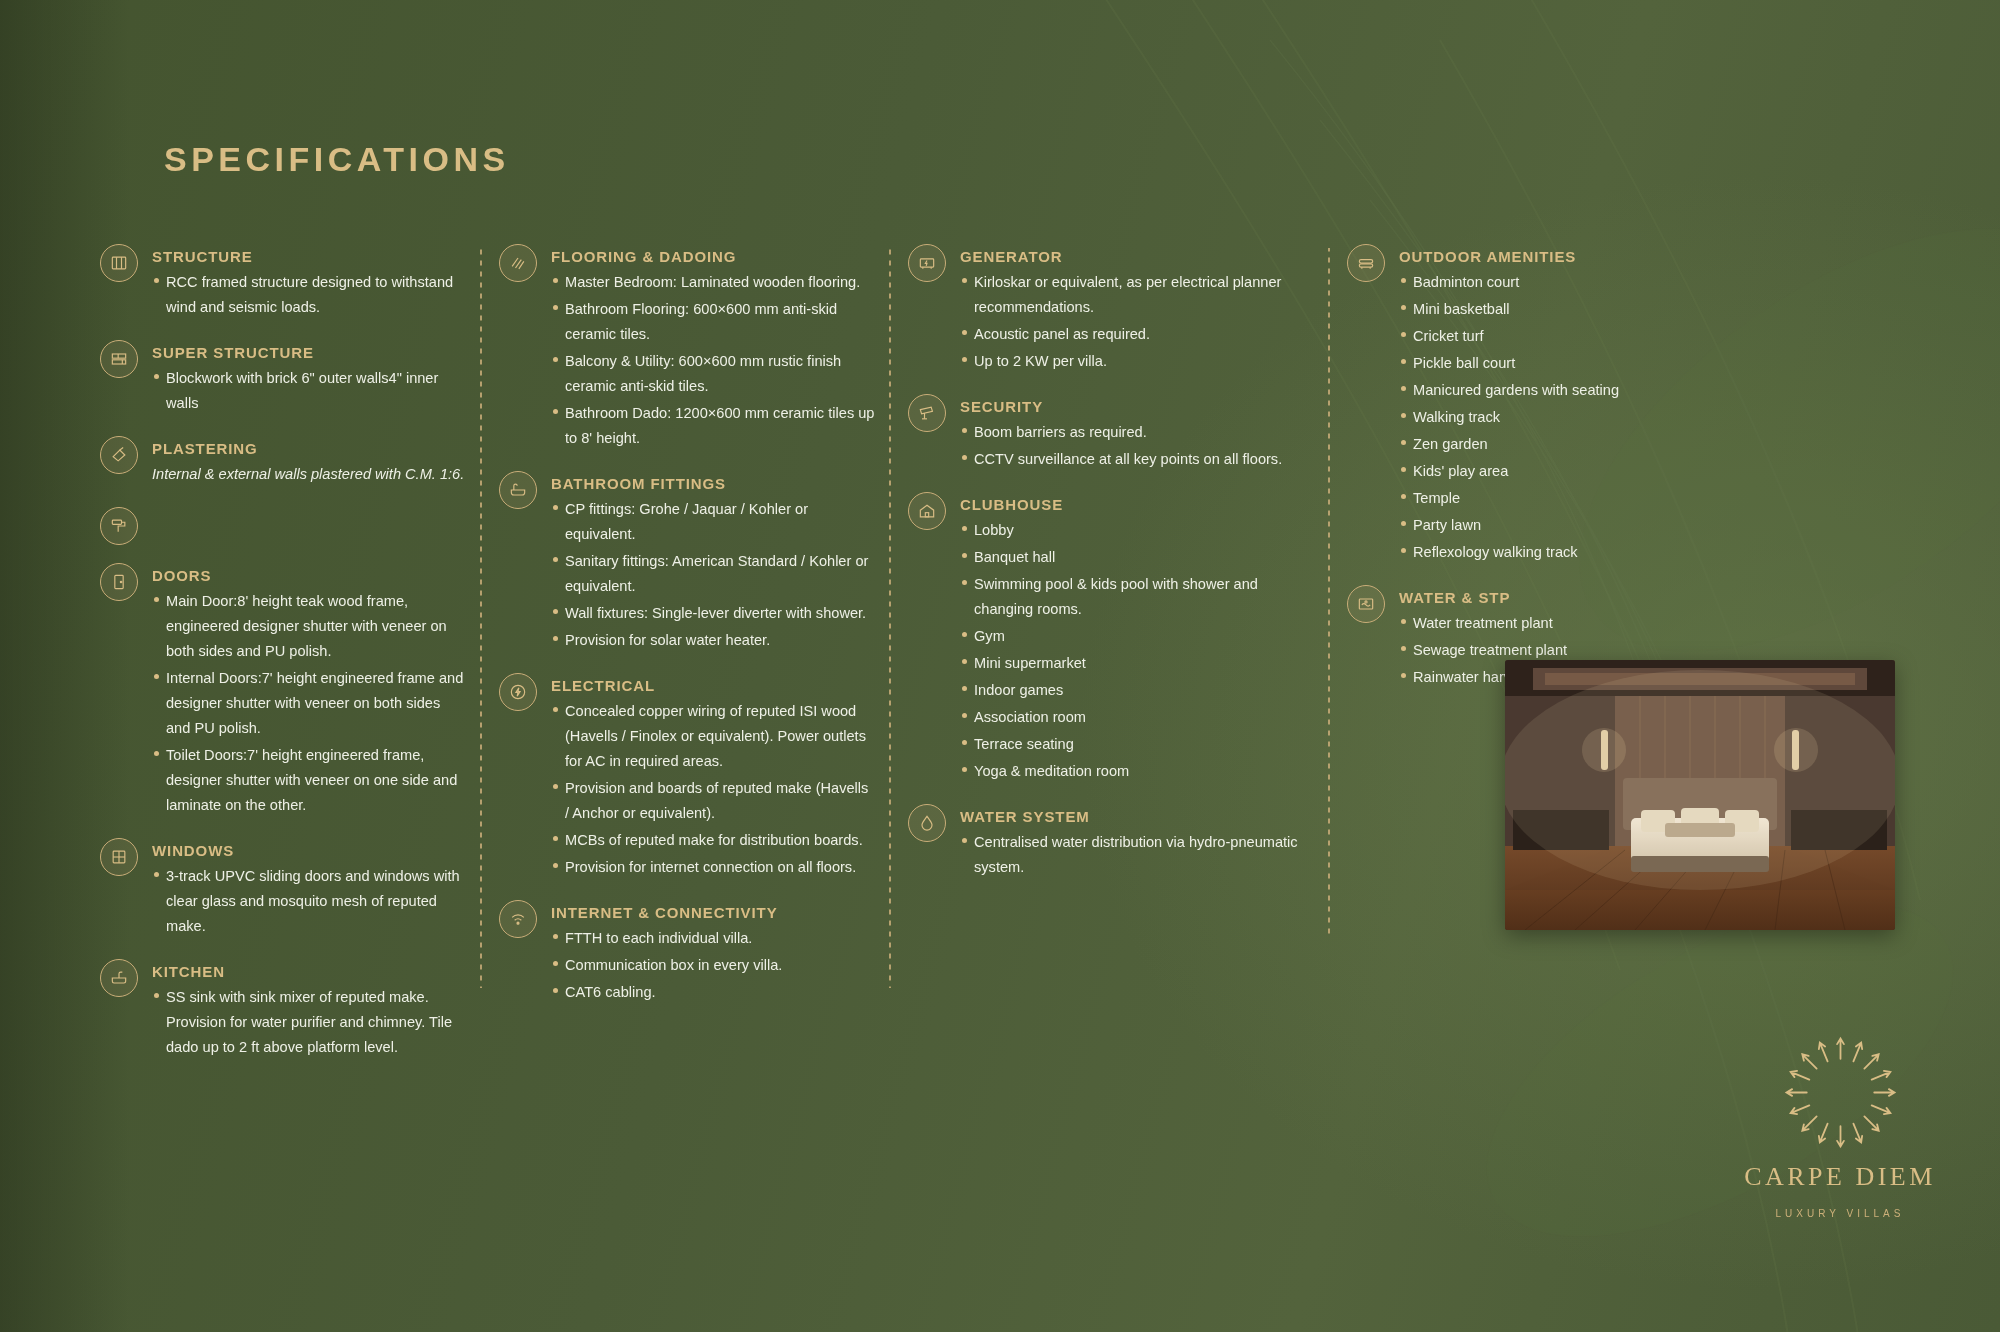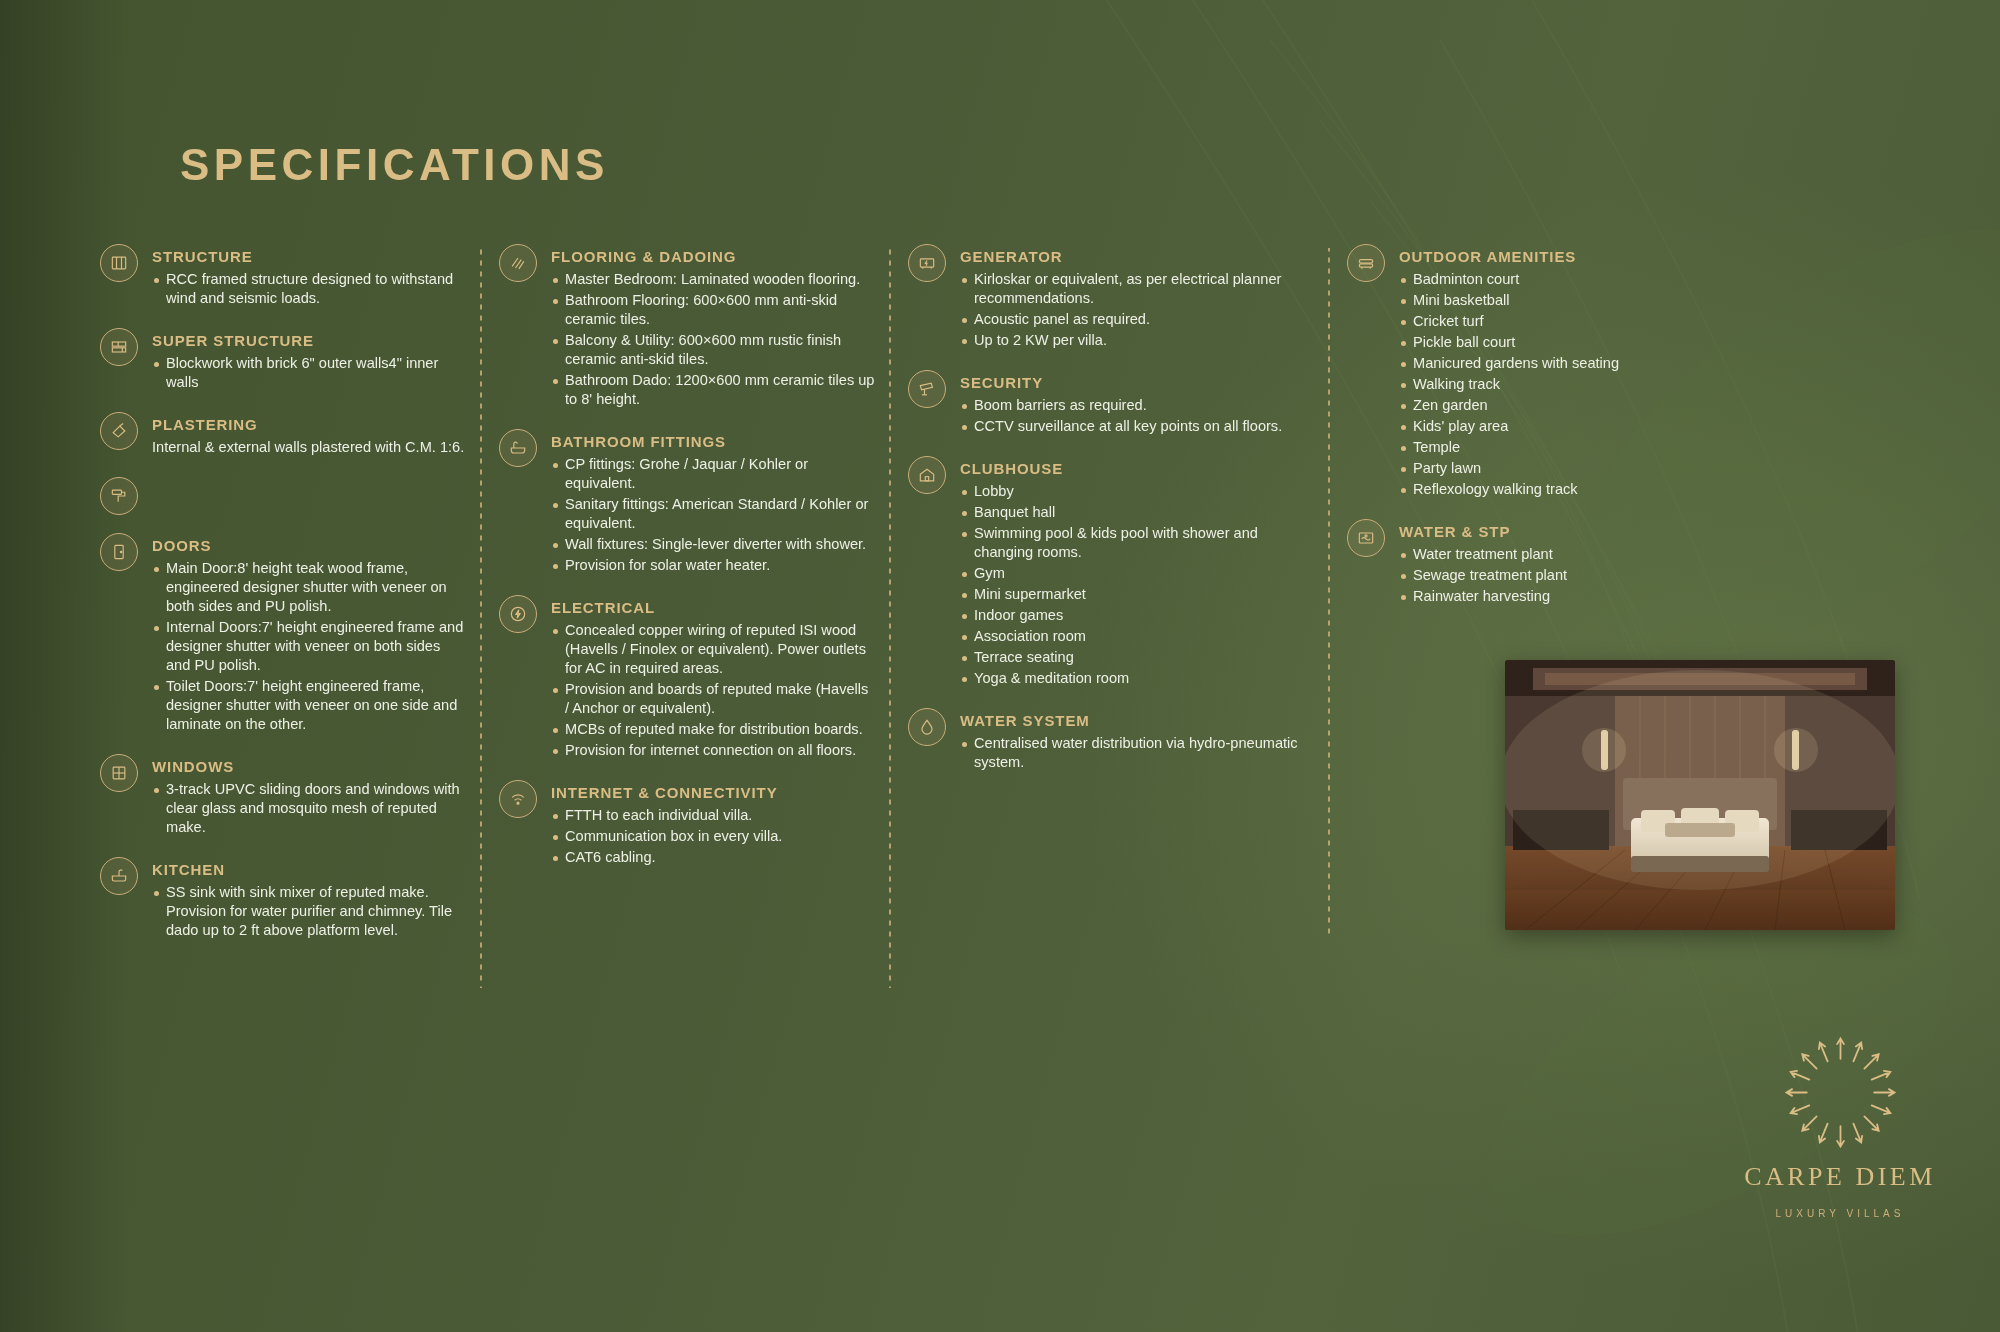--- a/index.html
+++ b/index.html
@@ -34,23 +34,23 @@
   .leaf-deco svg { width: 100%; height: 100%; display: block; }
 
   .edge-fade-left {
     position: absolute; left: 0; top: 0; bottom: 0; width: 130px;
     background: linear-gradient(to right, rgba(40,50,28,0.55), rgba(40,50,28,0));
     pointer-events: none;
   }
 
   h1.title {
     position: absolute;
-    left: 180px;
+    left: 164px;
     top: 140px;
-    font-size: 44px;
+    font-size: 34px;
     letter-spacing: 4.5px;
     color: #d9bd85;
     font-weight: 700;
   }
 
   .columns {
     position: absolute;
     left: 100px;
     top: 248px;
     right: 60px;
@@ -109,34 +109,34 @@
     margin-bottom: 5px;
   }
   ul.items {
     list-style: none;
     margin: 0; padding: 0;
   }
   ul.items li {
     position: relative;
     color: #eef0e6;
     font-size: 14.6px;
-    line-height: 19px;
+    line-height: 25px;
     padding-left: 14px;
     margin-bottom: 2px;
   }
   ul.items li::before {
     content: "";
     position: absolute;
     left: 2px;
     top: 7.5px;
     width: 5px; height: 5px;
     border-radius: 50%;
     background: #d9bd85;
   }
-  ul.items.nobullet li { padding-left: 0; }
+  ul.items.nobullet li { padding-left: 0; font-style: italic; }
   ul.items.nobullet li::before { display: none; }
 
   .photo {
     position: absolute;
     left: 1505px;
     top: 660px;
     width: 390px;
     height: 270px;
     border-radius: 3px;
     overflow: hidden;

